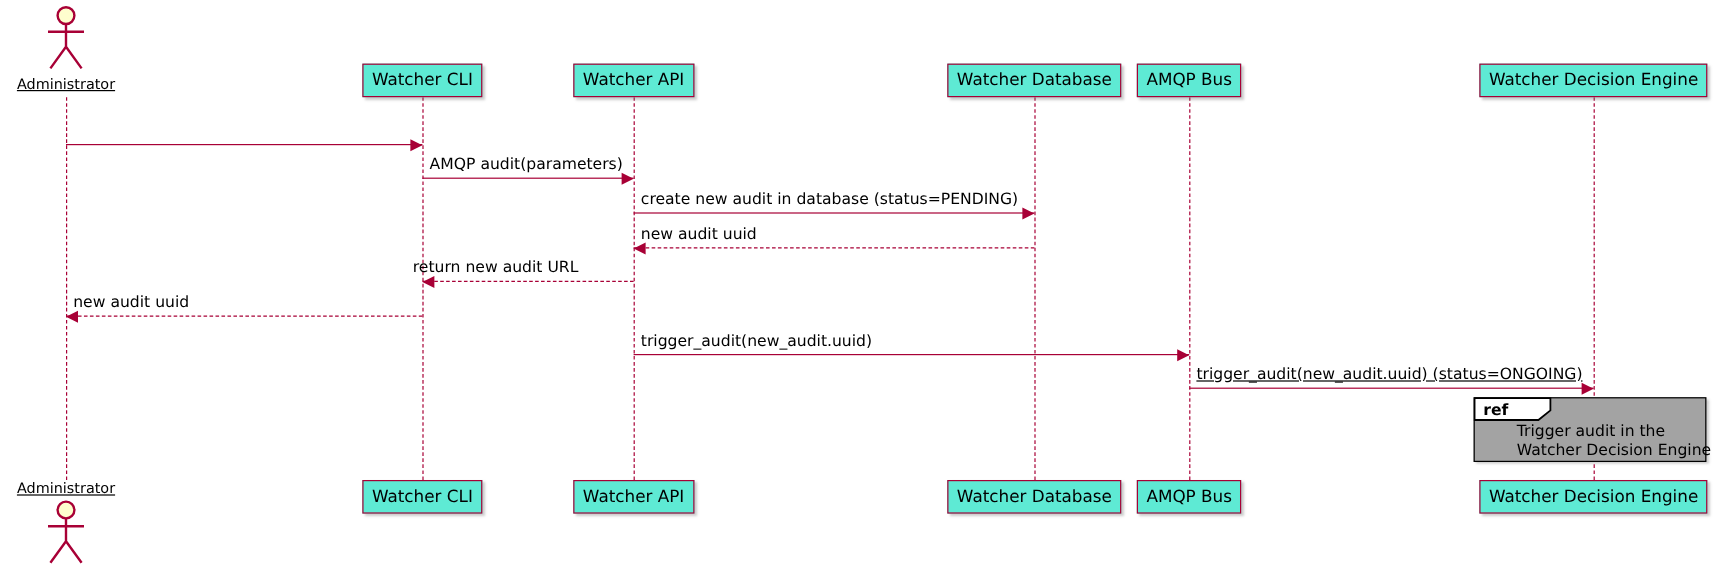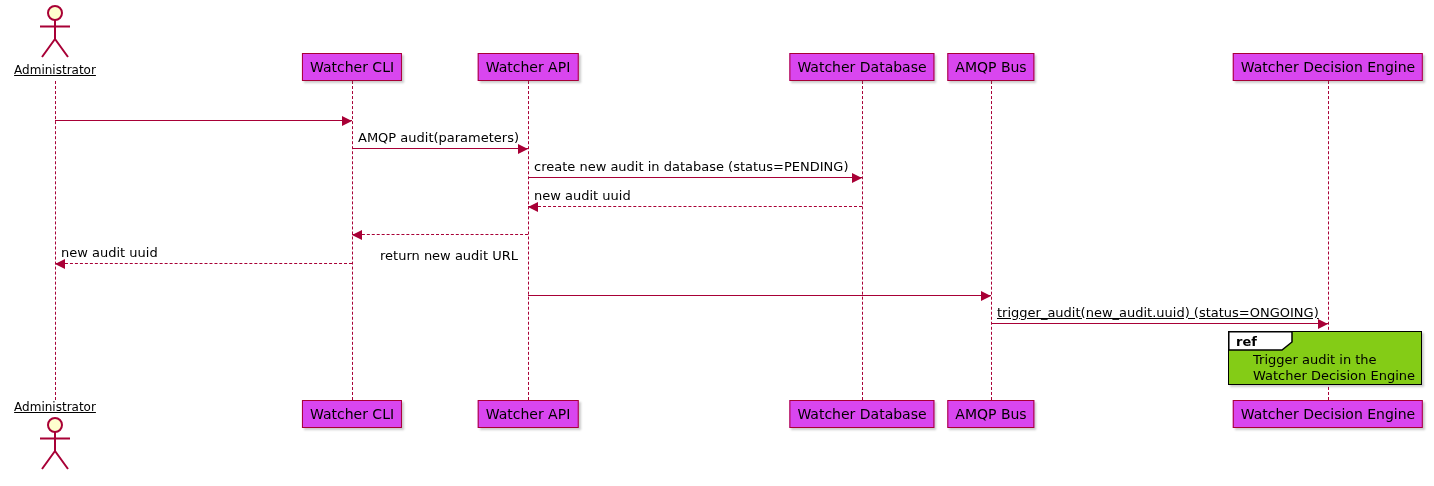--- a/index.html
+++ b/index.html
@@ -9,21 +9,21 @@
     height: 486px;
     background: #ffffff;
     font-family: "DejaVu Sans", sans-serif;
     font-size: 13px;
     color: #000000;
     overflow: hidden;
   }
   .participant-box {
     position: absolute;
     transform: translateX(-50%);
-    background: #d946ef;
+    background: #5eead4;
     border: 1.5px solid #A80036;
     padding: 5px 7px;
     white-space: nowrap;
     font-size: 14px;
     box-shadow: 2px 2px 2px rgba(110,110,110,0.35);
   }
   .lifeline {
     position: absolute;
     width: 0;
     border-left: 1px dashed #A80036;
@@ -43,25 +43,25 @@
   .actor-label {
     position: absolute;
     transform: translateX(-50%);
     white-space: nowrap;
     font-size: 12px;
     text-decoration: underline;
   }
   .actor-figure { position: absolute; transform: translateX(-50%); line-height: 0; }
   .ref-box {
     position: absolute;
-    background: #84cc16;
+    background: #a3a3a3;
     border: 1.5px solid #000000;
     box-shadow: 2px 2px 2px rgba(110,110,110,0.35);
   }
-  .ref-text { position: absolute; white-space: nowrap; font-size: 13px; }
+  .ref-text { position: absolute; white-space: nowrap; font-size: 13px; margin-left: 11px; }
 </style>
 </head>
 <body>
 
 <div id="diagram">
     <div class="lifeline" style="left: 55px; top: 81px; height: 319px;"></div>
     <div class="lifeline" style="left: 352px; top: 81px; height: 319px;"></div>
     <div class="lifeline" style="left: 528px; top: 81px; height: 319px;"></div>
     <div class="lifeline" style="left: 862px; top: 81px; height: 319px;"></div>
     <div class="lifeline" style="left: 991px; top: 81px; height: 319px;"></div>
@@ -92,26 +92,27 @@
     <div class="arrowhead right" style="left: 518px; top: 144px;"></div>
     <div class="msg-label" style="left: 358px; top: 130px;">AMQP audit(parameters)</div>
     <div class="msg-line solid" style="left: 528px; top: 177px; width: 334px;"></div>
     <div class="arrowhead right" style="left: 852px; top: 173px;"></div>
     <div class="msg-label" style="left: 534px; top: 159px;">create new audit in database (status=PENDING)</div>
     <div class="msg-line dashed" style="left: 528px; top: 206px; width: 334px;"></div>
     <div class="arrowhead left" style="left: 528px; top: 202px;"></div>
     <div class="msg-label" style="left: 534px; top: 188px;">new audit uuid</div>
     <div class="msg-line dashed" style="left: 352px; top: 234px; width: 176px;"></div>
     <div class="arrowhead left" style="left: 352px; top: 230px;"></div>
-    <div class="msg-label" style="left: 380px; top: 216px; margin-top: 32px;">return new audit URL</div>
+    <div class="msg-label" style="left: 344px; top: 216px;">return new audit URL</div>
     <div class="msg-line dashed" style="left: 55px; top: 263px; width: 297px;"></div>
     <div class="arrowhead left" style="left: 55px; top: 259px;"></div>
     <div class="msg-label" style="left: 61px; top: 245px;">new audit uuid</div>
     <div class="msg-line solid" style="left: 528px; top: 295px; width: 463px;"></div>
     <div class="arrowhead right" style="left: 981px; top: 291px;"></div>
+    <div class="msg-label" style="left: 534px; top: 277px;">trigger_audit(new_audit.uuid)</div>
     <div class="msg-line solid" style="left: 991px; top: 323px; width: 337px;"></div>
     <div class="arrowhead right" style="left: 1318px; top: 319px;"></div>
     <div class="msg-label" style="left: 997px; top: 305px; text-decoration: underline;">trigger_audit(new_audit.uuid) (status=ONGOING)</div>
     <div class="ref-box" style="left: 1228px; top: 331px; width: 192px; height: 52px;">
       <svg width="68" height="21" style="position: absolute; left: -1.5px; top: -1.5px;">
         <polygon points="0.8,0.8 64,0.8 64,11 54,19 0.8,19" fill="#FFFFFF" stroke="#000000" stroke-width="1.5"></polygon>
         <text x="8" y="14.5" font-weight="bold" font-size="13" fill="#000000">ref</text>
       </svg>
       <div class="ref-text" style="left: 24px; top: 20px;">Trigger audit in the</div>
       <div class="ref-text" style="left: 24px; top: 36px;">Watcher Decision Engine</div>

